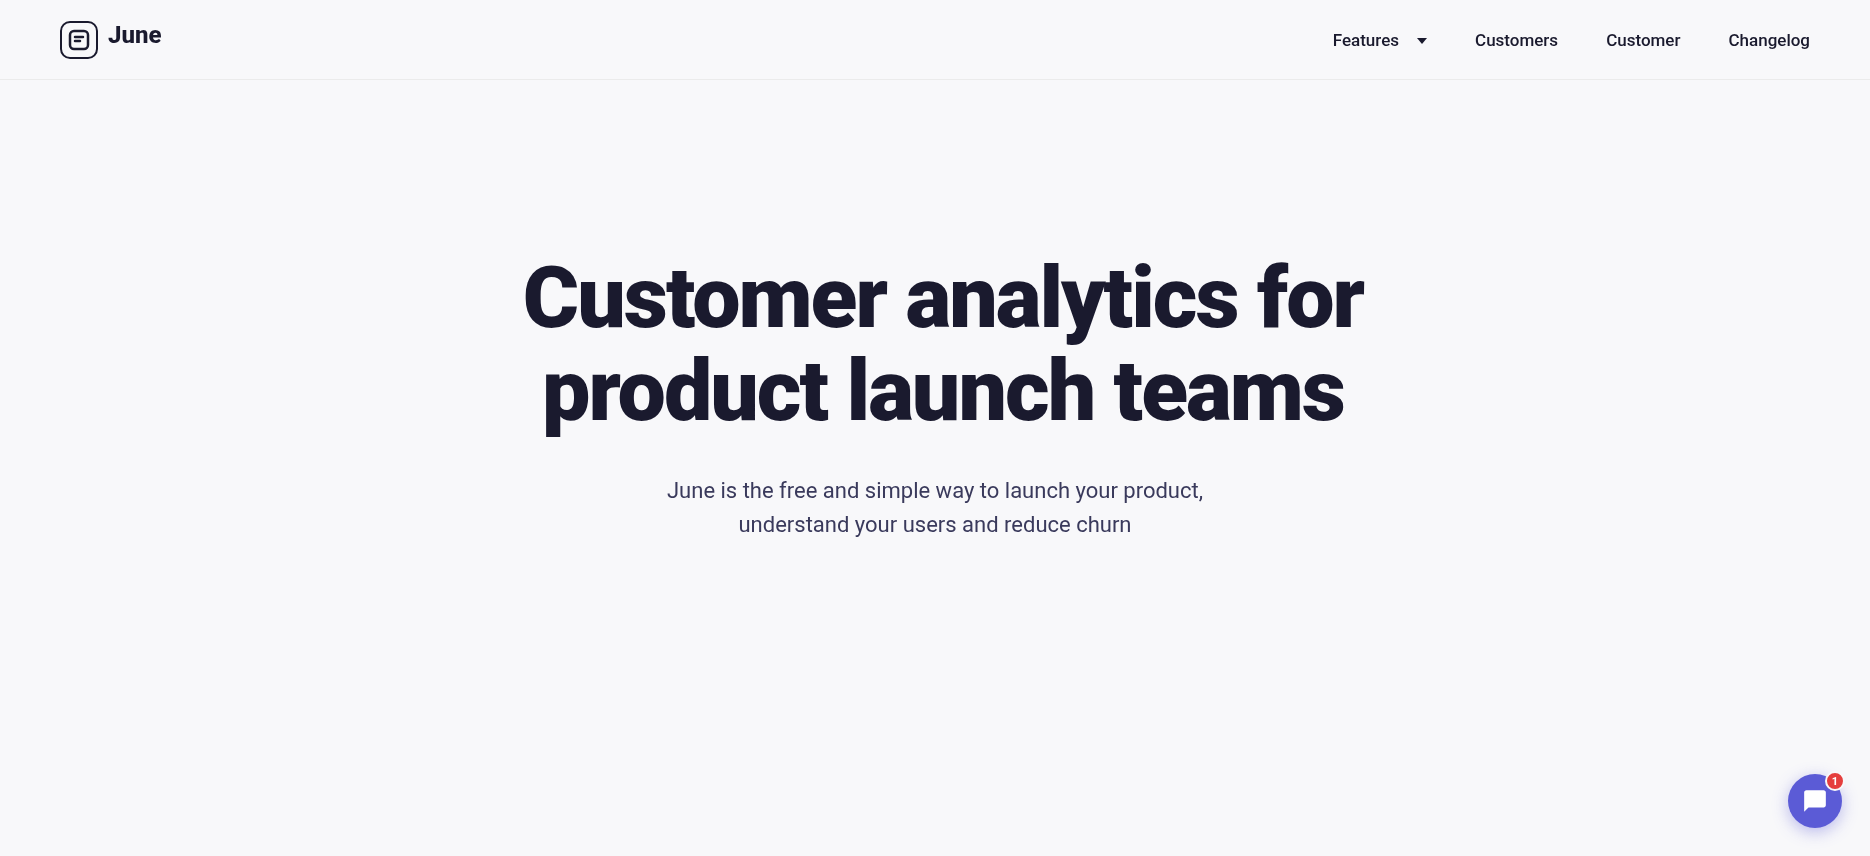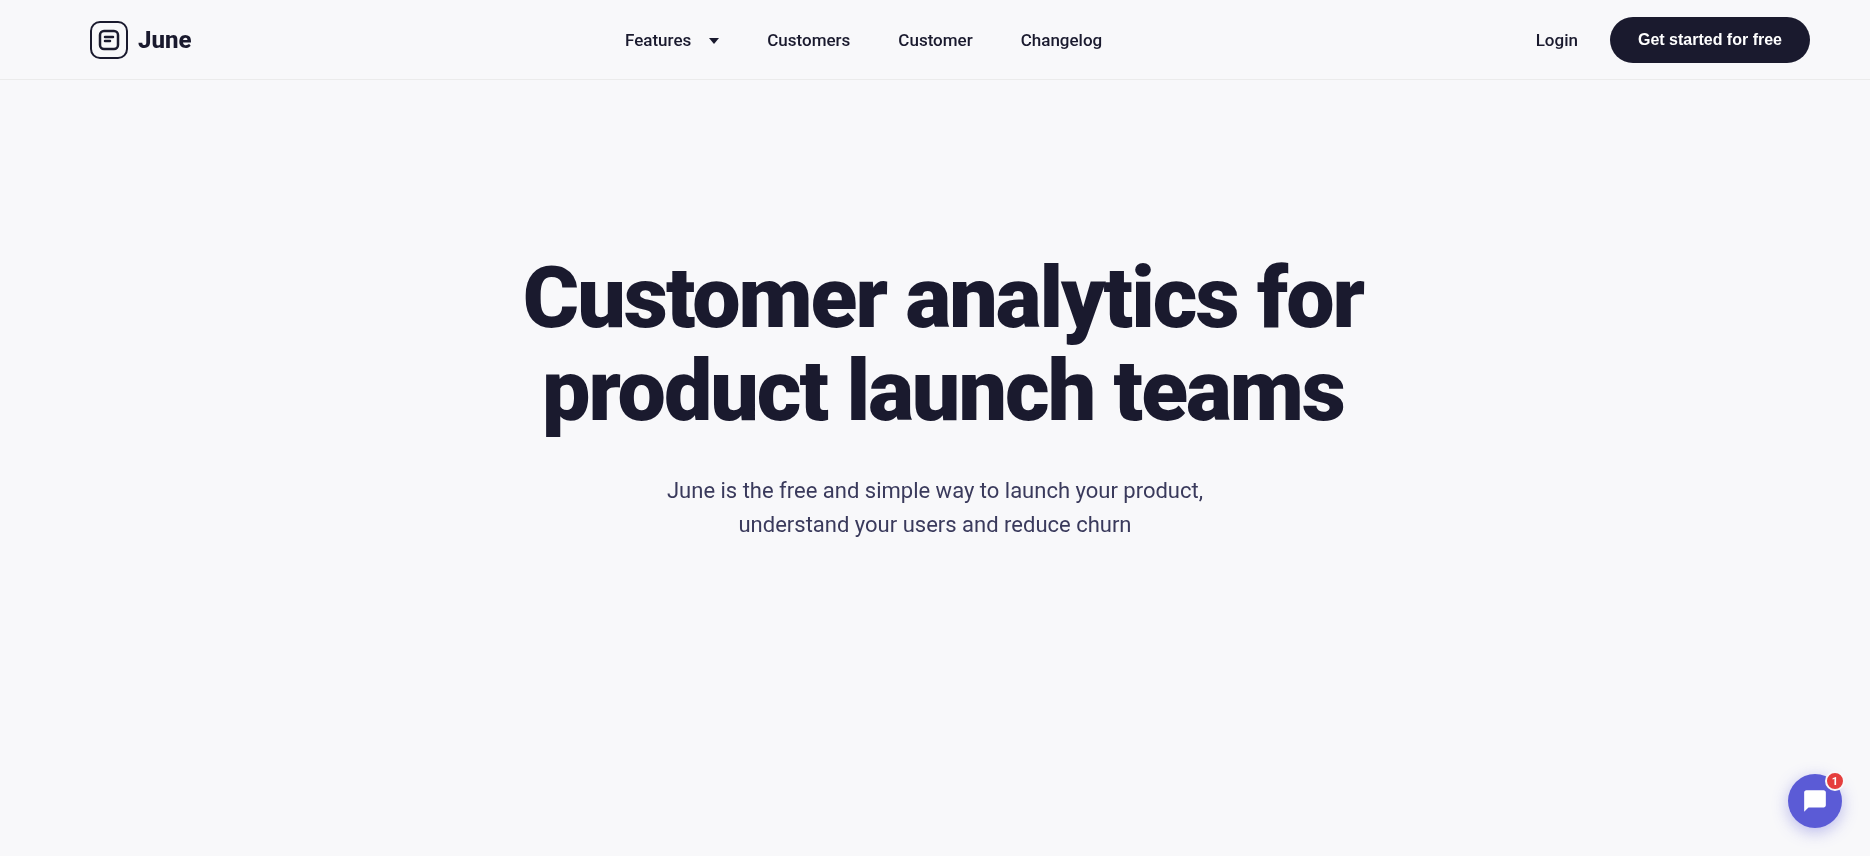--- a/index.html
+++ b/index.html
@@ -21,25 +21,23 @@
       align-items: center;
       justify-content: space-between;
       padding: 0 60px;
       height: 80px;
       background-color: #f8f8fa;
       border-bottom: 1px solid #ebebeb;
     }
 
     .nav-logo {
       display: flex;
-      align-items: center;
       gap: 10px;
       text-decoration: none;
       cursor: pointer;
-      margin-left: 30px;
     }
 
     .logo-icon {
       width: 38px;
       height: 38px;
       border: 2.5px solid #1a1a2e;
       border-radius: 10px;
       display: flex;
       align-items: center;
       justify-content: center;
@@ -252,26 +250,20 @@
         <span>Customer</span>
       </a>
     </li>
     <li>
       <a href="#">
         <span>Changelog</span>
       </a>
     </li>
   </ul>
 
-  <div class="nav-right">
-    <a href="#" class="nav-login">
-      <span>Login</span>
-    </a>
-    <button class="nav-cta">Get started for free</button>
-  </div>
 </nav>
 
 <section class="hero">
   <h1 class="hero-title">
     <span>Customer analytics for</span><br>
     <span>product launch teams</span>
   </h1>
   <p class="hero-subtitle">June is the free and simple way to launch your product, understand your users and reduce churn</p>
 </section>
 

